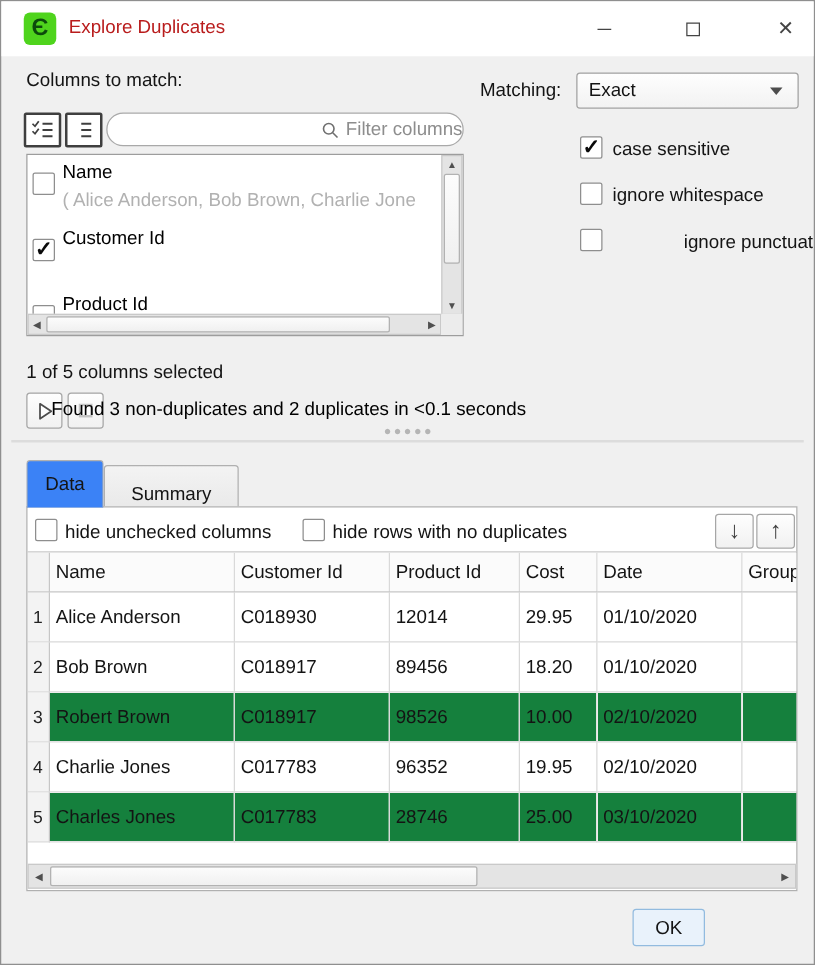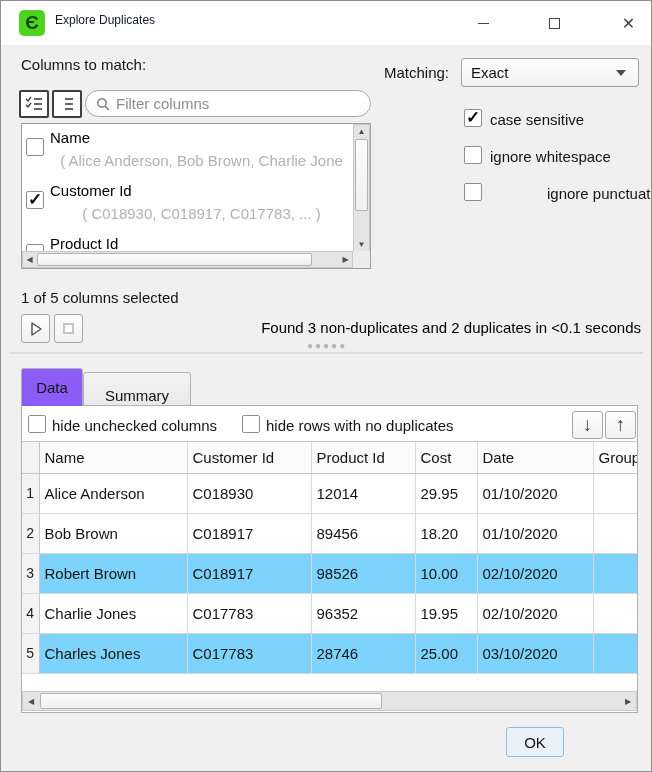--- a/index.html
+++ b/index.html
@@ -8,71 +8,71 @@
     position:relative; width:652px; height:772px;
     background:#f0f0f0; border:1px solid #8f8f8f;
     font-family:"Liberation Sans", sans-serif; font-size:15px; color:#141414;
     overflow:hidden;
   }
   
   .titlebar { position:absolute; left:0; top:0; right:0; height:44px; background:#ffffff; }
   .app-logo { position:absolute; left:18px; top:9px; width:26px; height:26px;
     background:#4fd41d; border-radius:5px; display:flex; align-items:center; justify-content:center;
     color:#0c4a0c; font-weight:bold; font-size:19px; }
-  .win-title { position:absolute; left:54px; top:12px; font-size:12px; color:#0f172a; }
+  .win-title { position:absolute; left:54px; top:12px; font-size:15px; color:#b91c1c; }
   .win-btn { position:absolute; top:0; width:47px; height:44px; display:flex; align-items:center; justify-content:center; color:#444; }
   .wb-min { left:459px; } .wb-max { left:530px; } .wb-close { left:604px; font-size:16px; }
   .glyph-min { width:11px; height:1px; background:#444; display:block; }
   .glyph-max { width:11px; height:11px; border:1px solid #444; display:block; }
   
   .btn { background:linear-gradient(#fefefe,#f1f1f1); border:1px solid #a6a6a6; border-radius:3px;
     display:flex; align-items:center; justify-content:center; }
   .cb { position:absolute; width:18px; height:18px; background:#fff; border:1px solid #8e8e8e; border-radius:2px; }
   .cb.checked::after { content:"✓"; position:absolute; left:1px; top:-3px; font-size:17px; font-weight:900; color:#0a0a0a; }
   .label { position:absolute; white-space:nowrap; }
   .tri-down { width:0; height:0; border-left:5px solid transparent; border-right:5px solid transparent; border-top:6px solid #4d4d4d; }
   
   .sb { position:absolute; background:#e4e4e4; border:1px solid #c9c9c9; }
   .sb .handle { position:absolute; background:linear-gradient(#fcfcfc,#f0f0f0); border:1px solid #b2b2b2; border-radius:2px; }
   .sb .sb-arr { position:absolute; display:flex; align-items:center; justify-content:center; color:#4f4f4f; font-size:8px; }
   
   .tool-btn { position:absolute; width:30px; height:28px; background:#fff; border:2px solid #3f3f3f; border-radius:2px;
     display:flex; align-items:center; justify-content:center; }
   .filterbox { position:absolute; left:84px; top:89px; width:286px; height:27px; background:#fff;
-    border:1px solid #a9a9a9; border-radius:14px; display:flex; align-items:center; padding-left:10px; gap:6px; }
+    border:1px solid #a9a9a9; border-radius:14px; display:flex; align-items:center; padding-left:10px; gap:6px;justify-content:flex-end; }
   .filterbox .ph { color:#8d8d8d; }
   .dropdown { position:absolute; left:460px; top:57px; width:178px; height:29px;
     background:linear-gradient(#fefefe,#f2f2f2); border:1px solid #a2a2a2; border-radius:3px;
     display:flex; align-items:center; padding:0 12px 0 9px; }
   .dropdown .dd-val { flex:1; }
   .listbox { position:absolute; left:20px; top:122px; width:350px; height:146px; background:#fff; border:1px solid #9d9d9d; overflow:hidden; }
   .list-item-label { position:absolute; left:28px; white-space:nowrap; color:#000; }
-  .list-item-sub { position:absolute; left:28px; white-space:nowrap; color:#b1b1b1; width:303px; overflow:hidden;text-align:center; }
+  .list-item-sub { position:absolute; left:28px; white-space:nowrap; color:#b1b1b1; width:303px; overflow:hidden; }
   
   .runbtn { position:absolute; width:29px; height:29px; }
   .stop-square { width:11px; height:11px; border:2px solid #c4c4c4; background:#fff; }
-  .status-text { position:absolute; left:40px; top:318px; width:600px; text-align:right; color:#000; }
+  .status-text { position:absolute; left:40px; top:318px; width:600px; text-align:left; color:#000; }
   .splitter-dots { position:absolute; left:306px; top:339px; width:40px; text-align:center; color:#b5b5b5; font-size:10px; letter-spacing:2px; }
   .separator { position:absolute; left:8px; right:8px; top:351px; height:2px; background:#dcdcdc; }
   
   .tab { position:absolute; display:flex; align-items:center; justify-content:center; border:1px solid #b0b0b0; }
-  .tab-active { left:20px; top:367px; width:62px; height:38px; background:#8b5cf6; border-bottom:none; border-radius:3px 3px 0 0; z-index:3; }
+  .tab-active { left:20px; top:367px; width:62px; height:38px; background:#3b82f6; border-bottom:none; border-radius:3px 3px 0 0; z-index:3; }
   .tab-inactive { left:82px; top:371px; width:108px; height:46px; background:linear-gradient(#f3f3f3,#e6e6e6); border-radius:3px 3px 0 0; z-index:1; }
   .panel { position:absolute; left:20px; top:404px; width:617px; height:308px; background:#fff; border:1px solid #b0b0b0; z-index:2; }
   .panel .cb { z-index:2; }
   .arrow-btn { position:absolute; top:5px; width:31px; height:28px; font-size:19px; color:#3f3f3f; }
   
   .tbl-wrap { position:absolute; left:0px; top:35px; width:615px; height:250px; overflow:hidden; border-top:1px solid #c9c9c9; }
   table.grid { border-collapse:collapse; table-layout:fixed; width:721px; }
   table.grid th, table.grid td { border-right:1px solid #d9d9d9; border-bottom:1px solid #d9d9d9;
     padding:0 5px; font-weight:normal; text-align:left; overflow:hidden; white-space:nowrap; }
   table.grid th { height:31px; background:#fbfbfb; border-bottom:1px solid #c6c6c6; }
   table.grid td { height:40px; background:#fff; }
   table.grid .rownum { width:17px; background:#f3f3f3; border-right:1px solid #c6c6c6; text-align:center; padding:0 1px; font-size:14px; color:#222; }
-  table.grid tr.dup td { background:#7dd3fc; }
+  table.grid tr.dup td { background:#15803d; }
   table.grid tr.dup td.rownum { background:#f3f3f3; }
   td.num { text-align:right; padding-right:7px; }
   .c-name{width:148px}.c-cust{width:124px}.c-prod{width:104px}.c-cost{width:62px}.c-date{width:116px}.c-group{width:150px}
   
   .btn-ok { position:absolute; left:505px; top:726px; width:58px; height:30px;
     background:#e9f2fb; border:1px solid #92bbdf; border-radius:3px; display:flex; align-items:center; justify-content:center; }
   .btn-cancel { position:absolute; left:572px; top:726px; width:74px; height:30px; }
 </style>
 </head>
 <body>
@@ -133,21 +133,20 @@
   <span class="cb" style="left:463px; top:182px;"></span>
   <div class="label" style="left:514px; top:184px;margin-left:32px;">ignore punctuation</div>
 
   <div class="listbox">
     <span class="cb" style="left:4px; top:14px;"></span>
     <div class="list-item-label" style="top:5px;">Name</div>
     <div class="list-item-sub" style="top:28px;">( Alice Anderson, Bob Brown, Charlie Jone</div>
 
     <span class="cb checked" style="left:4px; top:67px;"></span>
     <div class="list-item-label" style="top:58px;">Customer Id</div>
-    <div class="list-item-sub" style="top:81px;">( C018930, C018917, C017783, ... )</div>
 
     <span class="cb" style="left:4px; top:120px;"></span>
     <div class="list-item-label" style="top:111px;">Product Id</div>
 
     <div class="sb" style="right:0; top:0; width:17px; height:128px;">
       <div class="sb-arr" style="top:0; left:0; right:0; height:13px;">▲</div>
       <div class="handle" style="left:1px; right:1px; top:14px; height:72px;"></div>
       <div class="sb-arr" style="bottom:0; left:0; right:0; height:13px;">▼</div>
     </div>
 

